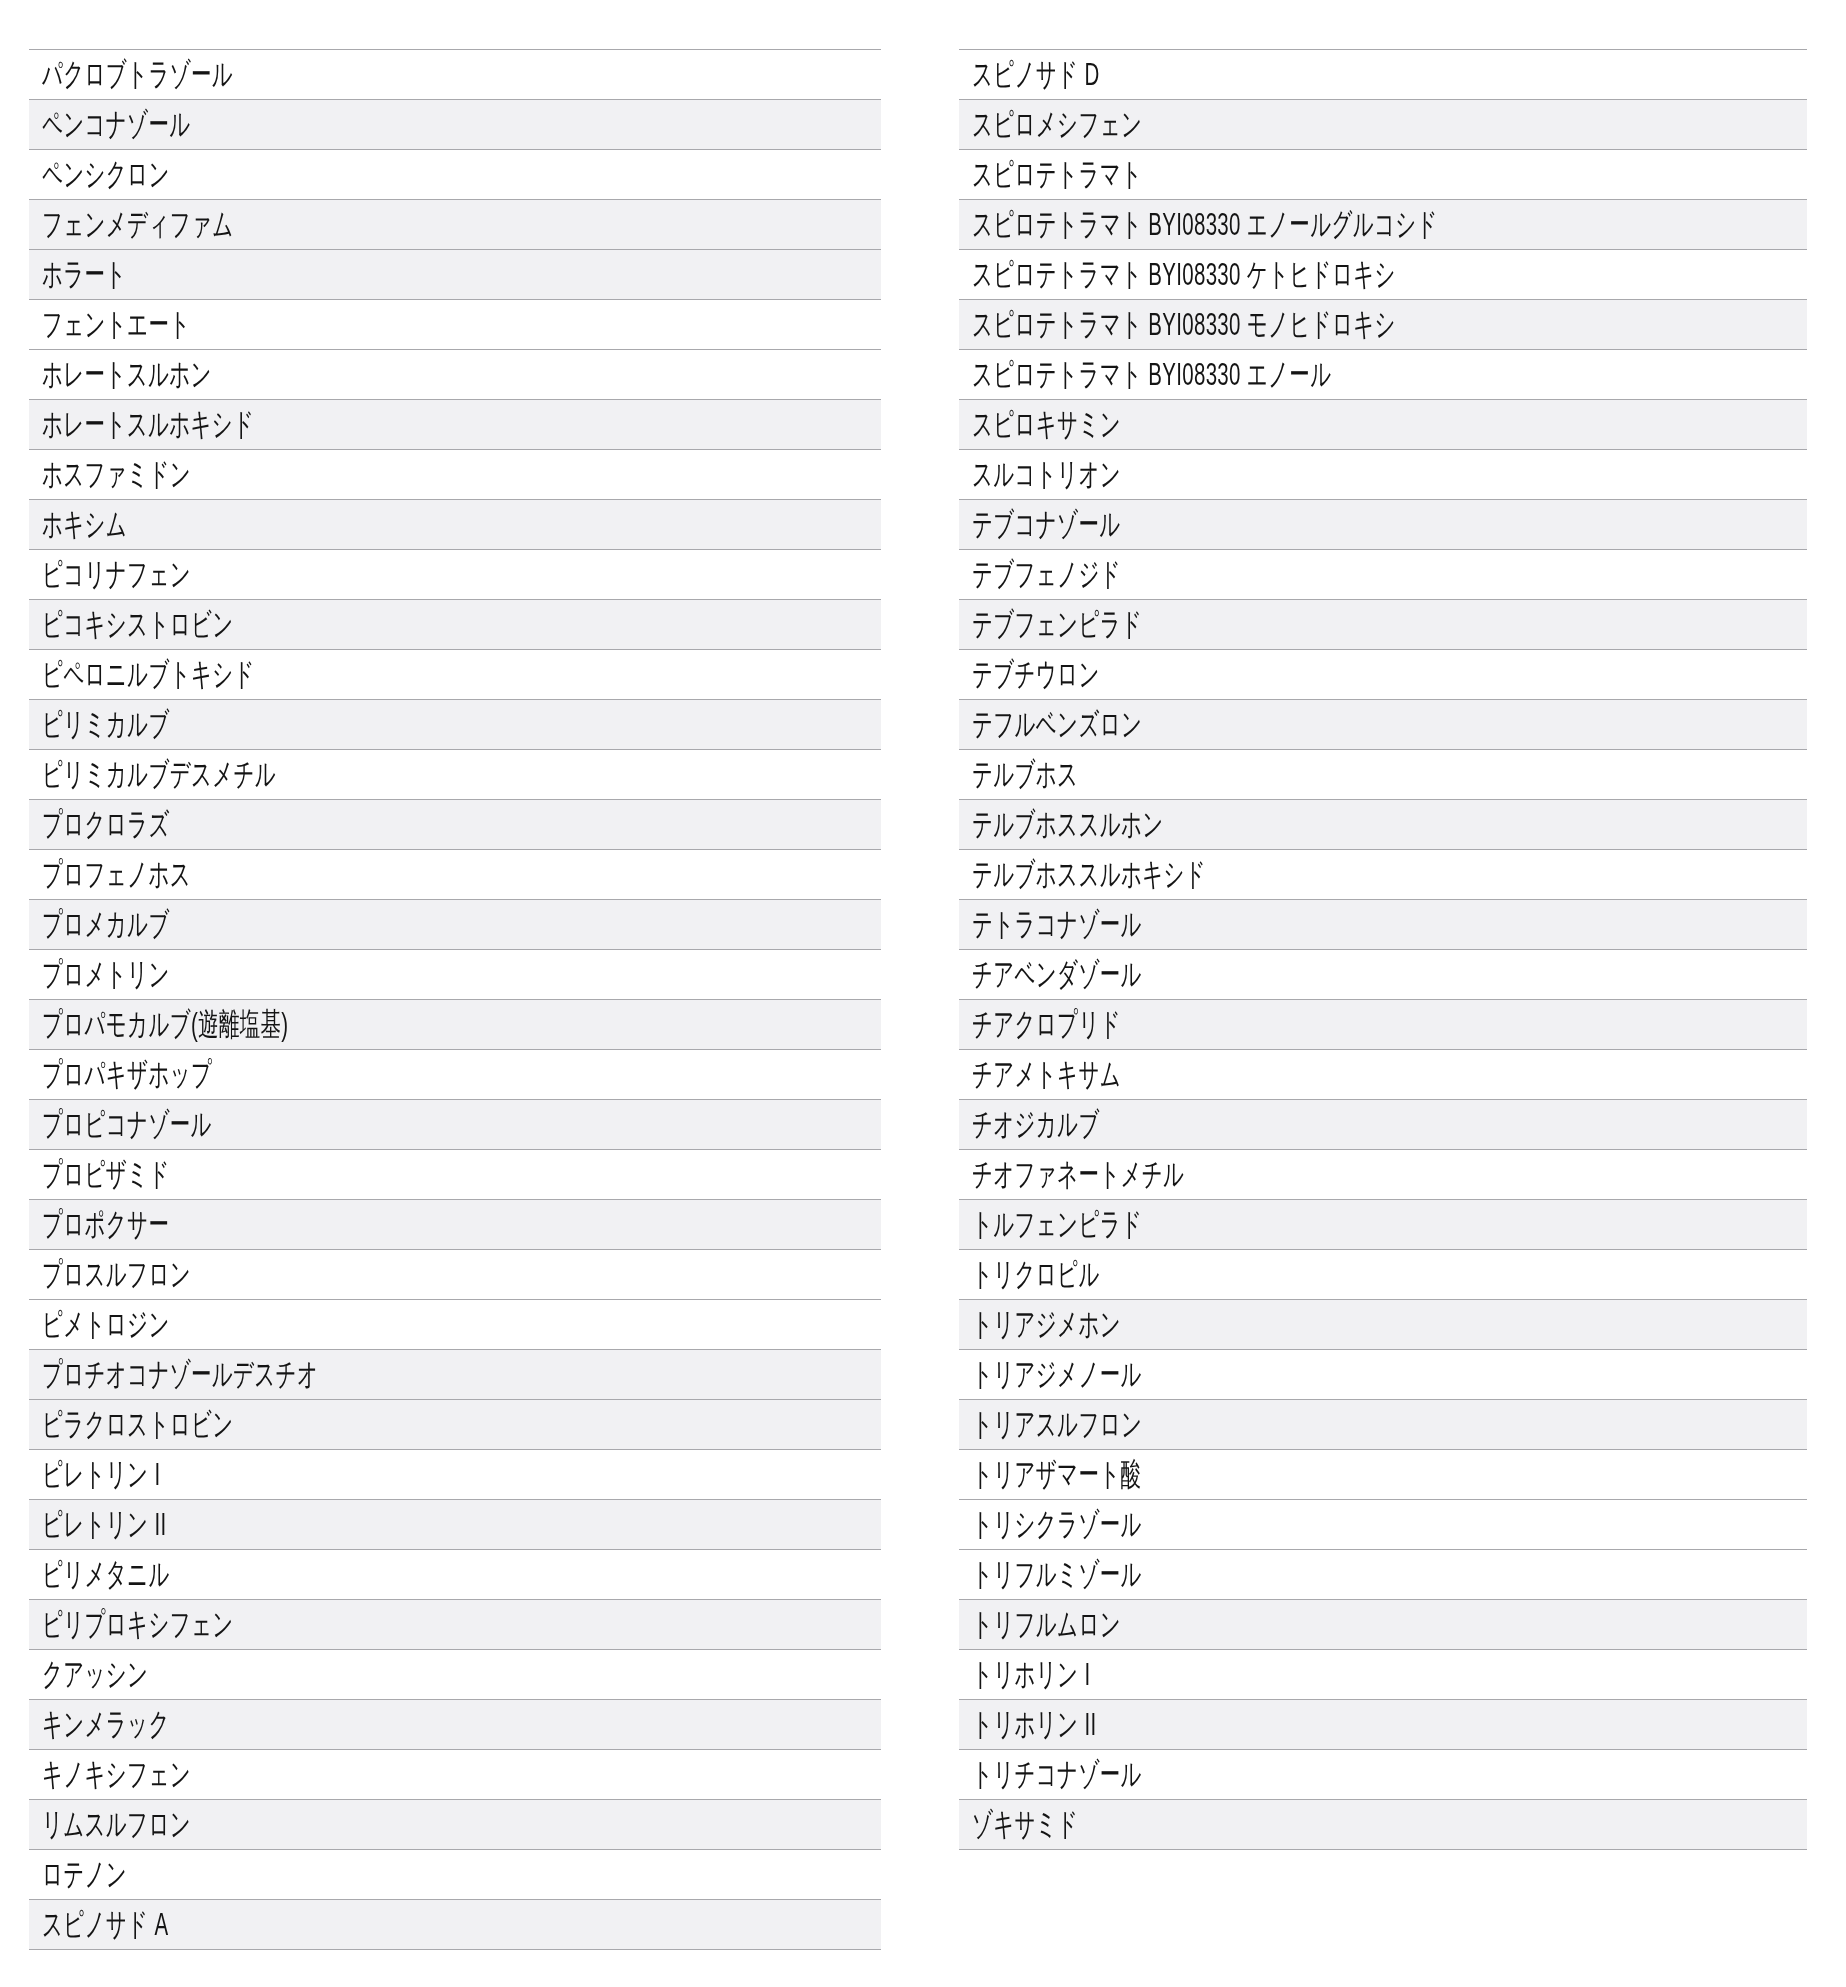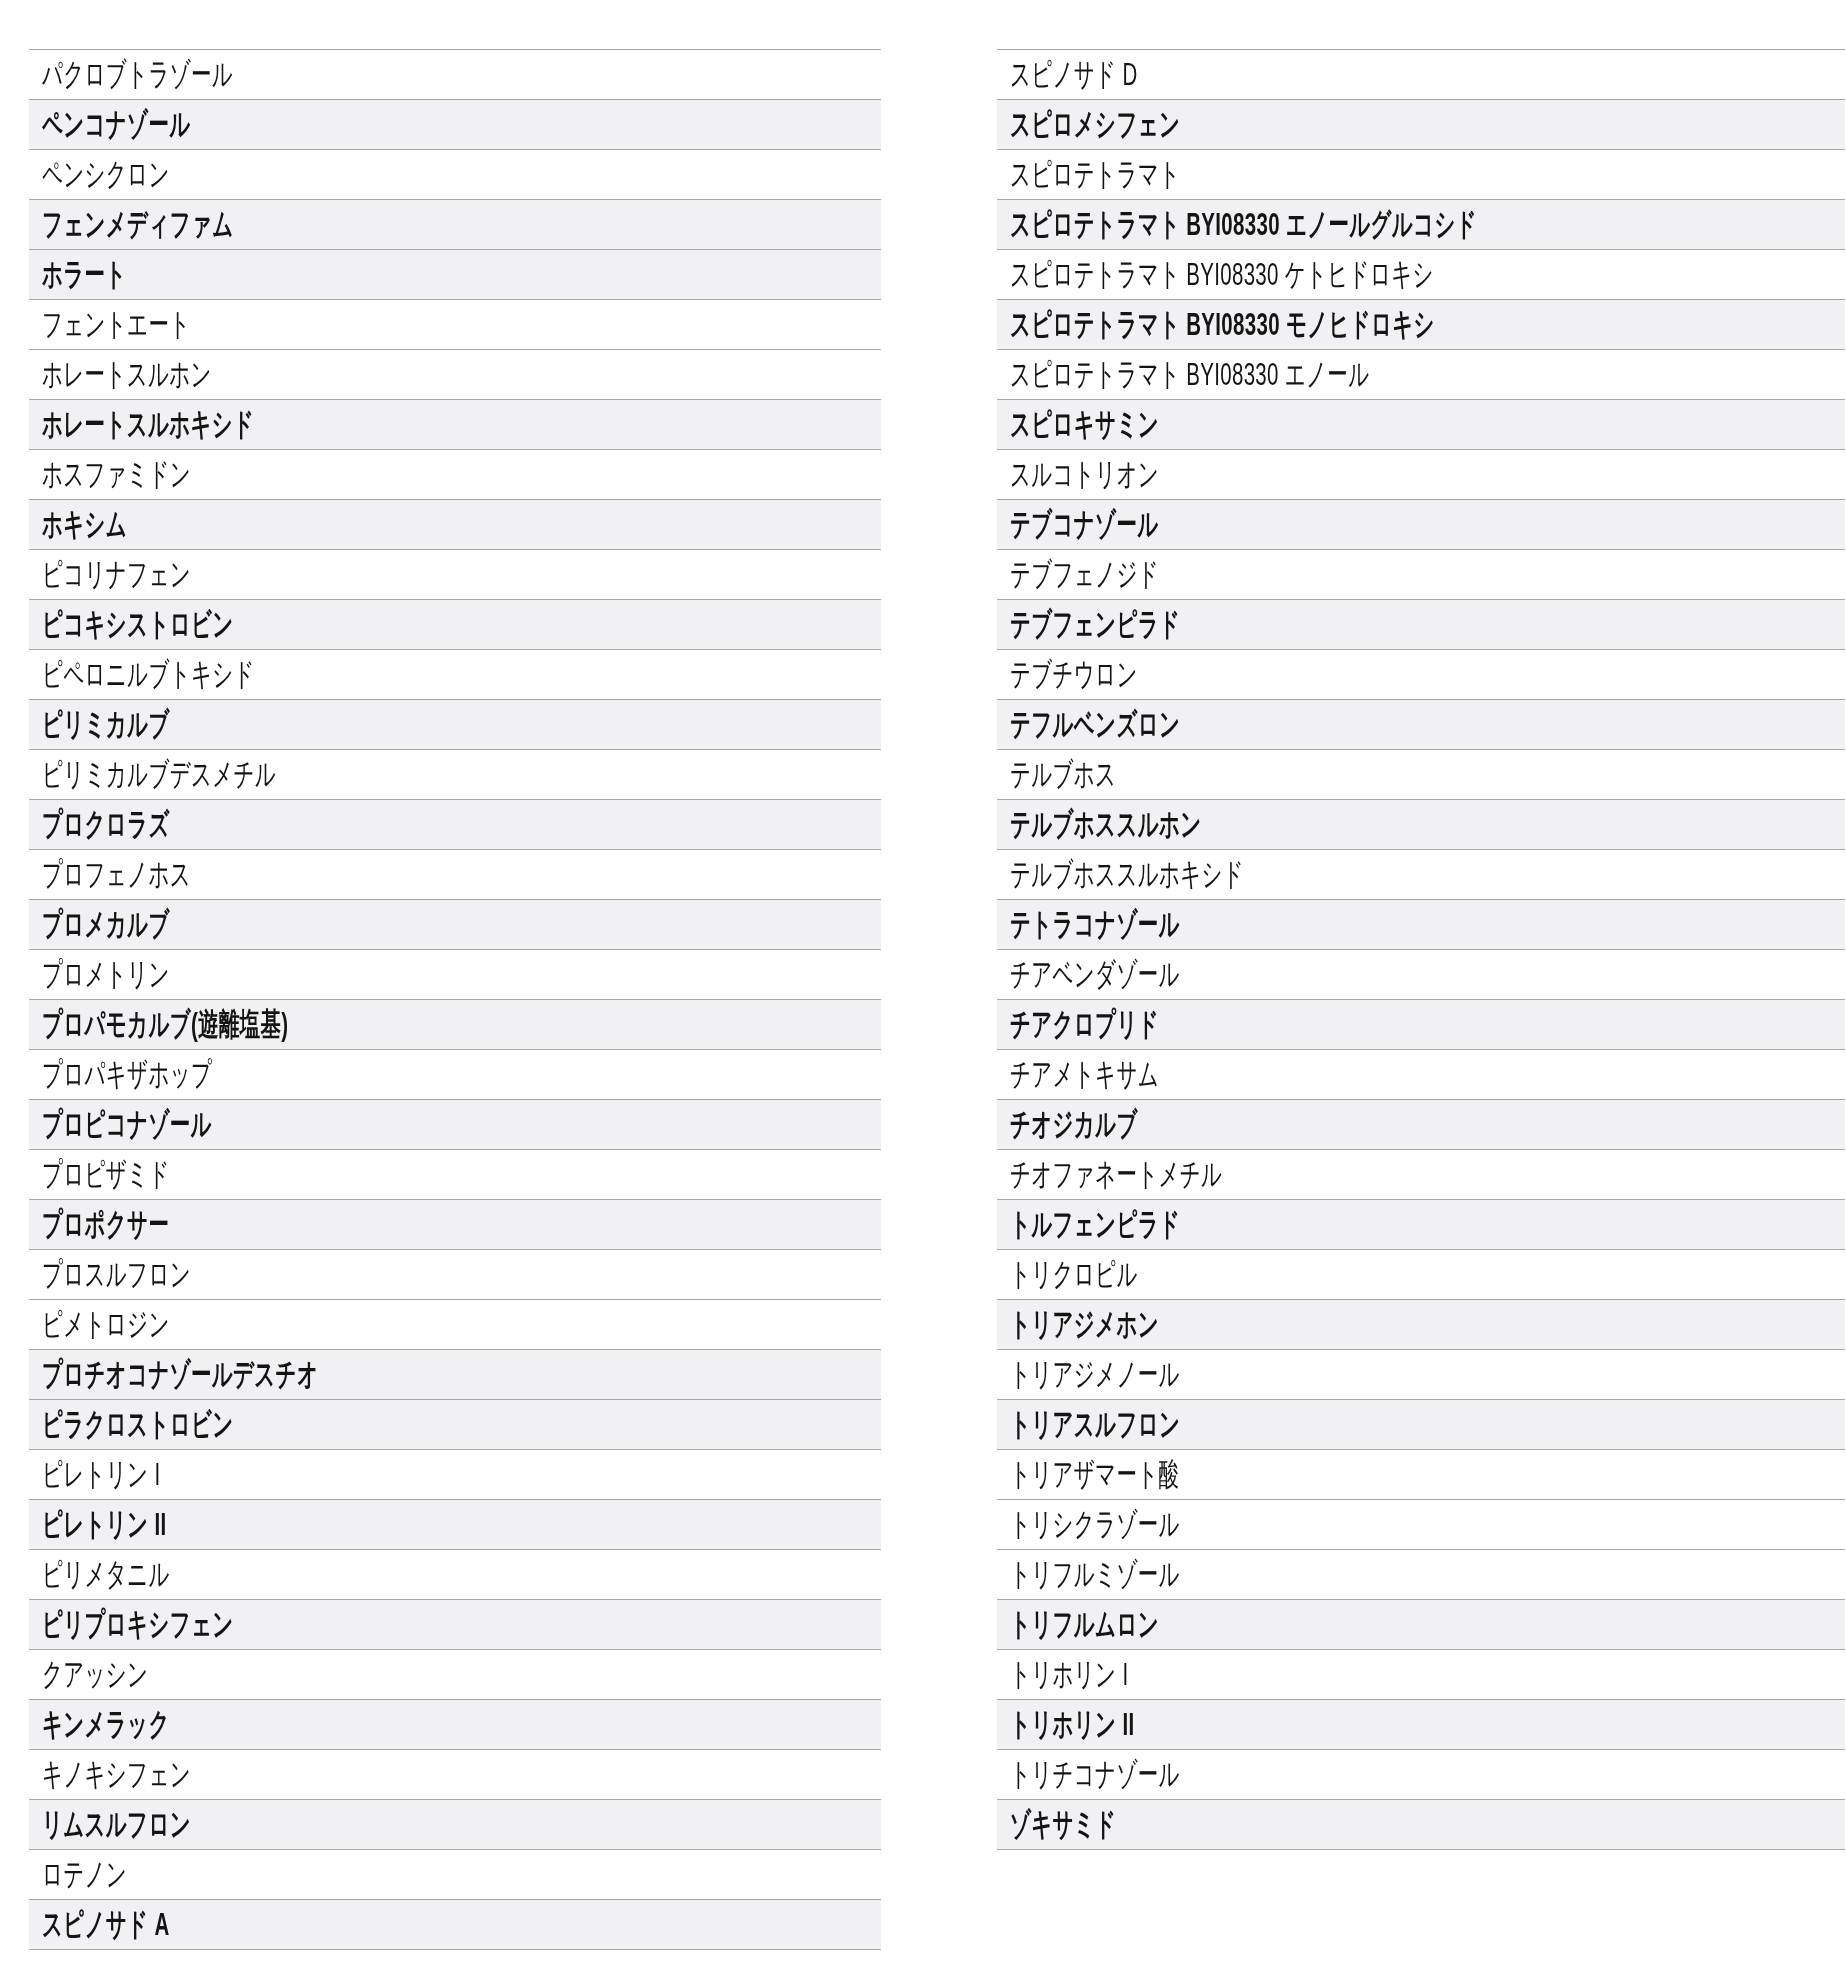--- a/index.html
+++ b/index.html
@@ -18,33 +18,33 @@
     overflow:hidden;
     position:relative;
   }
   .list-table{
     position:absolute;
     top:49px;
     box-sizing:border-box;
     border-bottom:1.9px solid var(--border);
   }
   .list-table.left{left:29px;width:852px;}
-  .list-table.right{left:997px;width:848px;}
+  .list-table.right{left:959px;width:848px;}
   .row{
     box-sizing:border-box;
     height:50px;
     border-top:1.9px solid var(--border);
     background:var(--row-bg);
     line-height:48px;
     padding-left:12.6px;
     white-space:nowrap;
     overflow:hidden;
     font-size:32px;
   }
-  .row.alt{background:var(--row-alt-bg);font-weight:bold;}
+  .row.alt{background:var(--row-alt-bg);}
   .row .txt{
     display:inline-block;
     transform:scaleX(0.64);
     transform-origin:left center;
     letter-spacing:0.5px;
   }
 </style>
 </head>
 <body>
 

